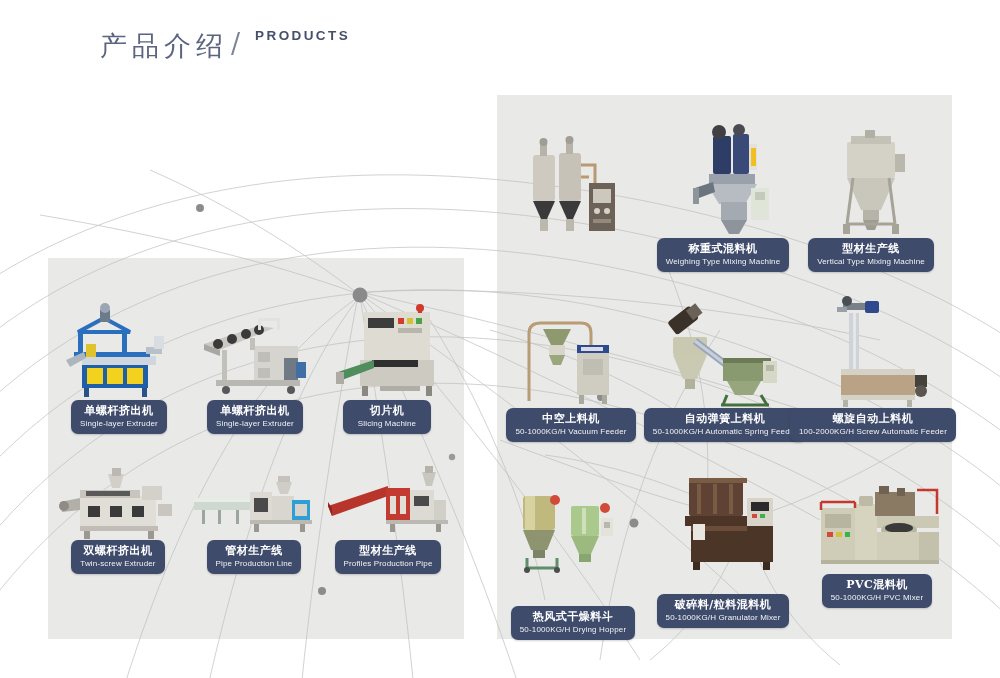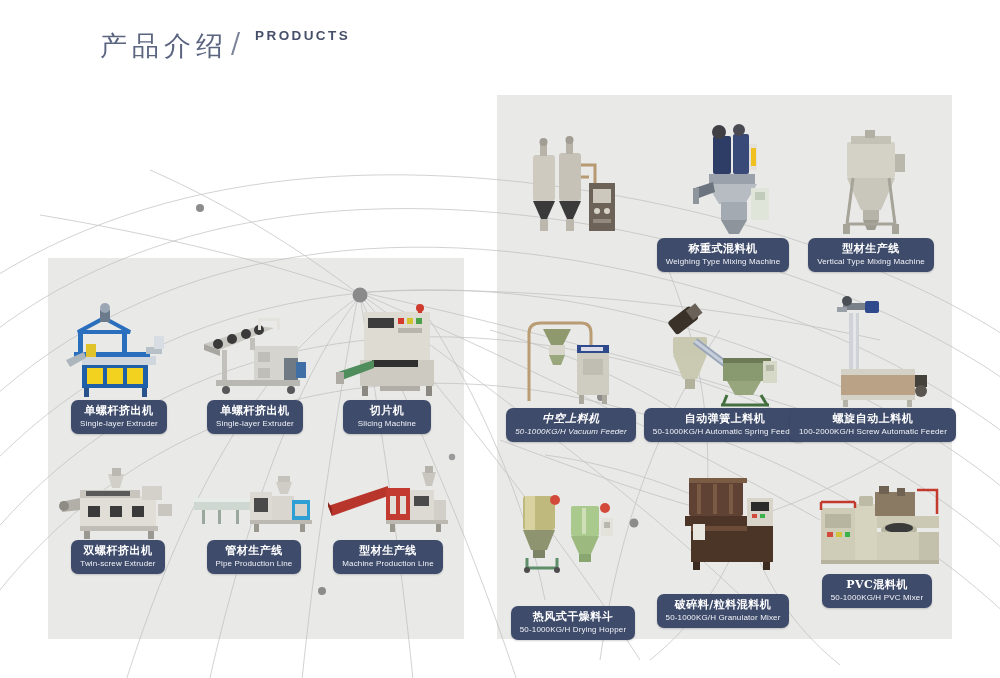--- a/index.html
+++ b/index.html
@@ -266,21 +266,21 @@
         <polygon points="96,10 110,10 106,24 100,24" fill="#c9c6bf"></polygon>
         <rect x="99" y="4" width="8" height="7" fill="#b5b2ab"></rect>
         <rect x="108" y="38" width="12" height="20" fill="#d2cfc8"></rect>
         <rect x="60" y="58" width="62" height="4" fill="#bcb9b2"></rect>
         <rect x="64" y="62" width="5" height="8" fill="#9a978f"></rect>
         <rect x="110" y="62" width="5" height="8" fill="#9a978f"></rect>
       </svg>
     </div>
     <div class="badge">
       <div class="b-cn">型材生产线</div>
-      <div class="b-en">Machine Production Line</div>
+      <div class="b-en">Profiles Production Pipe</div>
     </div>
   </div>
 
   <div class="cell" style="left:519px; top:133px; width:108px;">
     <div class="photo" style="height:105px;">
       <svg width="108" height="105" viewBox="0 0 108 105">
         <rect x="14" y="22" width="22" height="46" rx="3" fill="#cfcac0"></rect>
         <rect x="40" y="20" width="22" height="48" rx="3" fill="#c7c2b8"></rect>
         <rect x="21" y="10" width="7" height="13" fill="#b8b3a9"></rect>
         <rect x="47" y="8" width="7" height="13" fill="#b8b3a9"></rect>
@@ -346,21 +346,21 @@
         <rect x="79" y="96" width="7" height="10" fill="#a6a398"></rect>
         <rect x="82" y="26" width="10" height="18" fill="#bab7ac"></rect>
       </svg>
     </div>
     <div class="badge">
       <div class="b-cn">型材生产线</div>
       <div class="b-en">Vertical Type Mixing Machine</div>
     </div>
   </div>
 
-  <div class="cell" style="left:509px; top:303px; width:124px;font-style:italic;">
+  <div class="cell" style="left:509px; top:303px; width:124px;">
     <div class="photo" style="height:105px;">
       <svg width="124" height="105" viewBox="0 0 124 105">
         <g stroke="#b99c74" stroke-width="3" fill="none">
           <path d="M20 98 L20 30 Q20 20 32 20 L72 20 Q82 20 82 30 L82 48"></path>
         </g>
         <polygon points="34,26 62,26 54,42 42,42" fill="#8e9a6e"></polygon>
         <rect x="40" y="42" width="16" height="10" fill="#d8d5ca"></rect>
         <polygon points="40,52 56,52 52,62 44,62" fill="#9aa67c"></polygon>
         <rect x="68" y="48" width="32" height="44" fill="#cfccc2"></rect>
         <rect x="68" y="42" width="32" height="8" fill="#2f4a8c"></rect>

